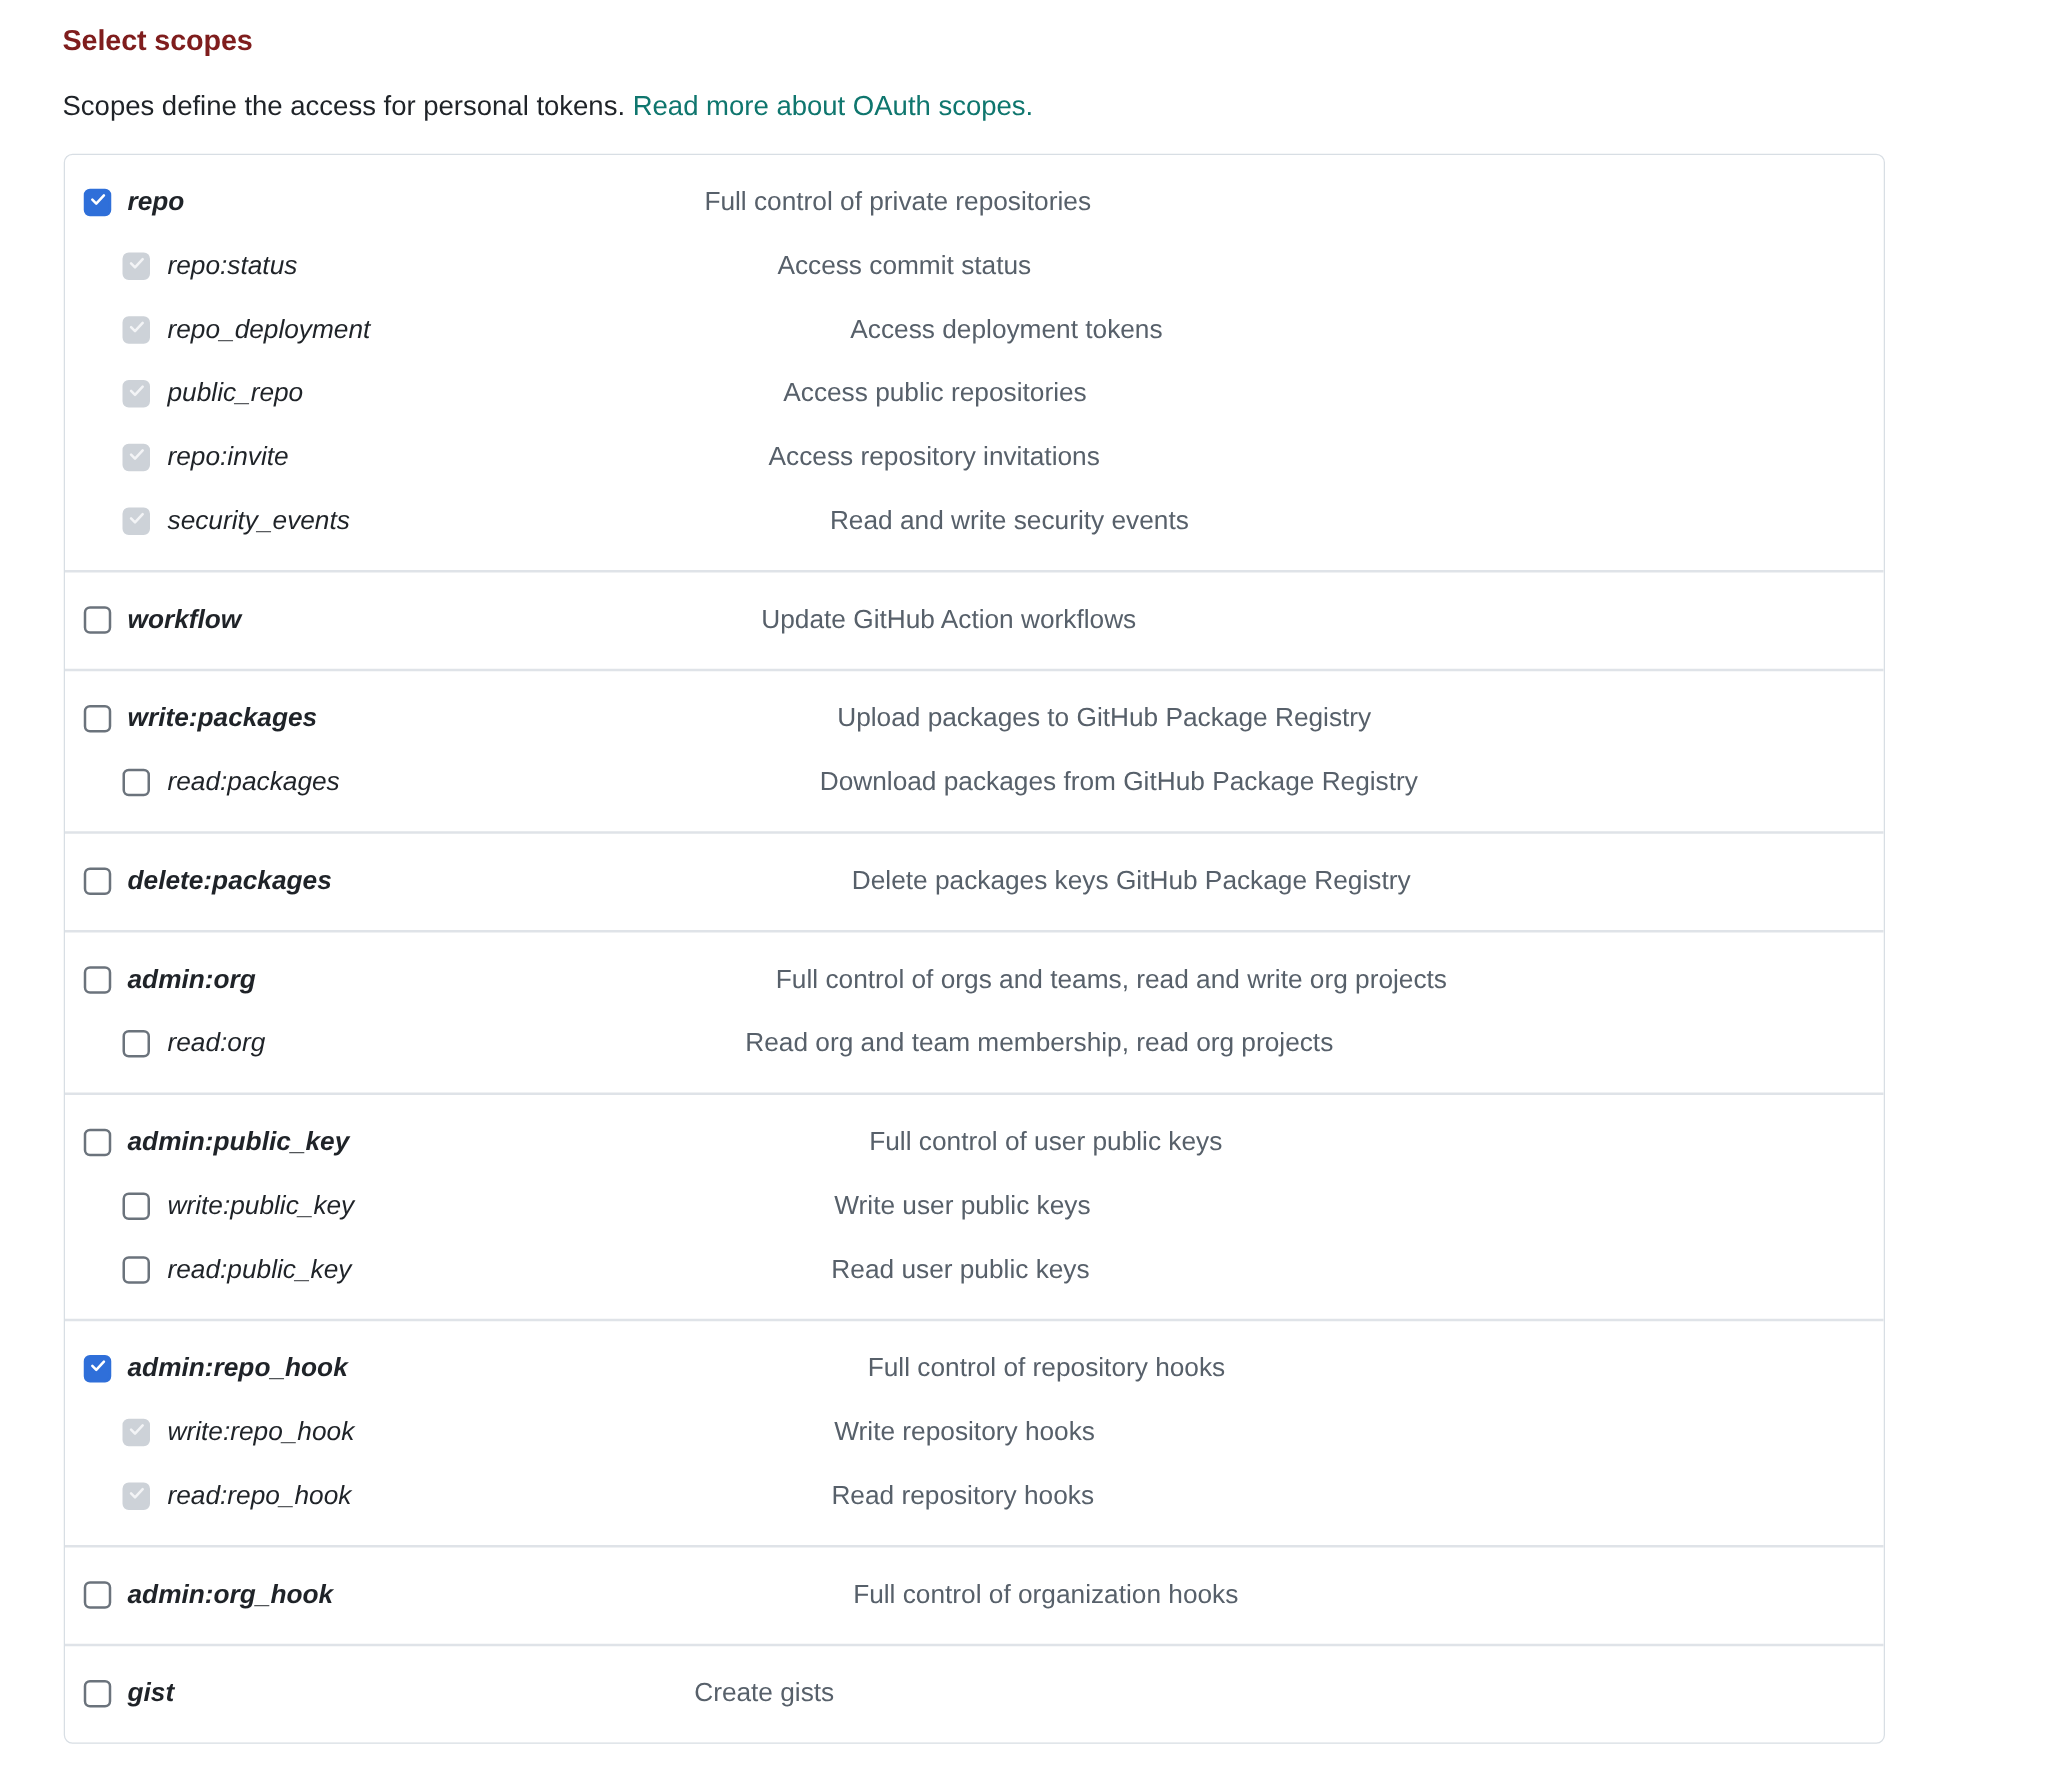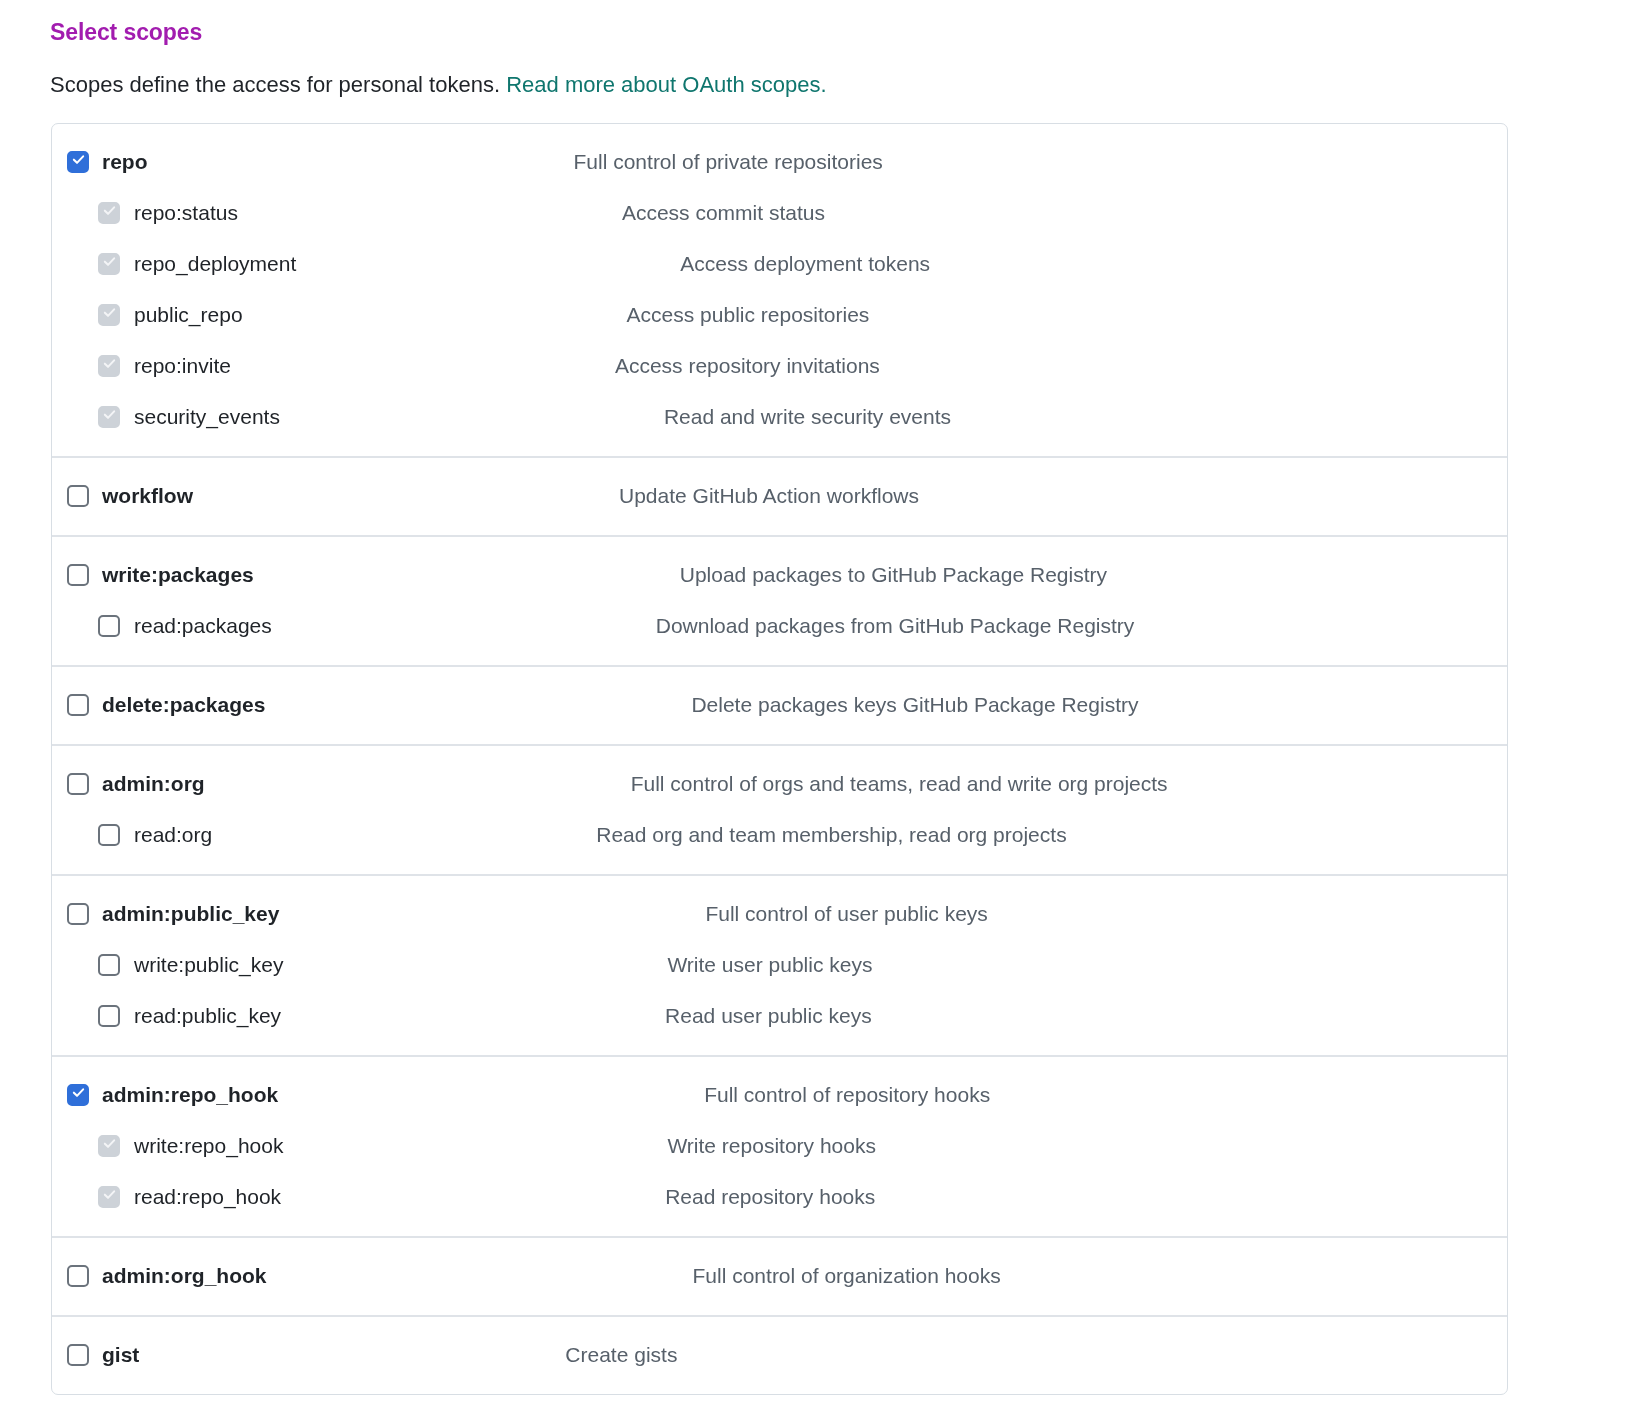--- a/index.html
+++ b/index.html
@@ -23,21 +23,21 @@
     padding: 0;
   }
 
   
   .hdr {
     padding: 18px 0 0 50px;
   }
   .hdr-title {
     font-size: 23px;
     font-weight: 700;
-    color: #a21caf;
+    color: #7f1d1d;
     line-height: 1.25;
     letter-spacing: -0.1px;
     margin: 0;
   }
   .hdr-sub {
     margin: 24px 0 0 0;
     font-size: 22px;
     color: #1f2328;
     line-height: 1.3;
   }
@@ -71,20 +71,21 @@
     align-items: center;
     height: 51px;
   }
 
   
   .cb-cell {
     flex: 0 0 auto;
     display: flex;
     align-items: center;
     box-sizing: border-box;
+    font-style: italic;
   }
   .scope-row.parent .cb-cell { padding-left: 15px; }
   .scope-row.child  .cb-cell { padding-left: 46px; }
 
   .cbox {
     width: 22px;
     height: 22px;
     border-radius: 5px;
     box-sizing: border-box;
     display: inline-block;
@@ -129,21 +130,21 @@
     margin-left: 14px;
   }
 
   
   .desc {
     position: absolute;
     font-size: 21px;
     color: #57606a;
     white-space: nowrap;
   }
-  .scope-row.parent .desc { left: 426px; }
+  .scope-row.parent .desc { left: 416px; }
   .scope-row.child  .desc { left: 384px; text-align: right; }
 
   .desc-holder {
     position: relative;
     flex: 1 1 auto;
     height: 100%;
     display: flex;
     align-items: center;
   }
 </style>

